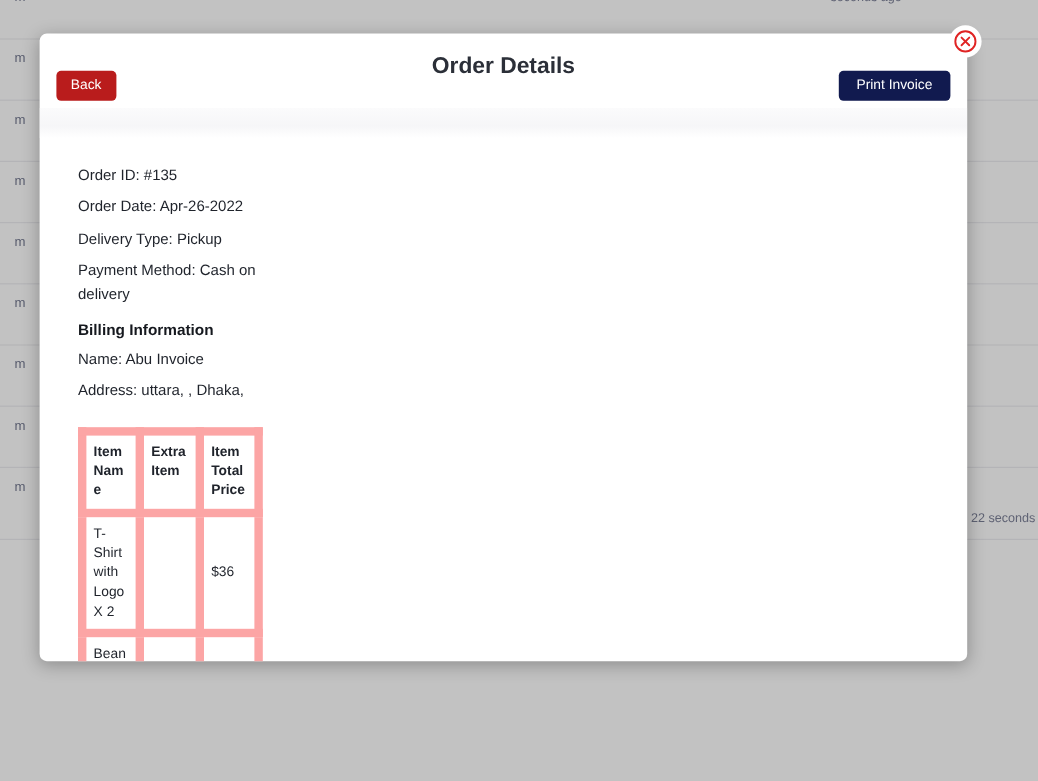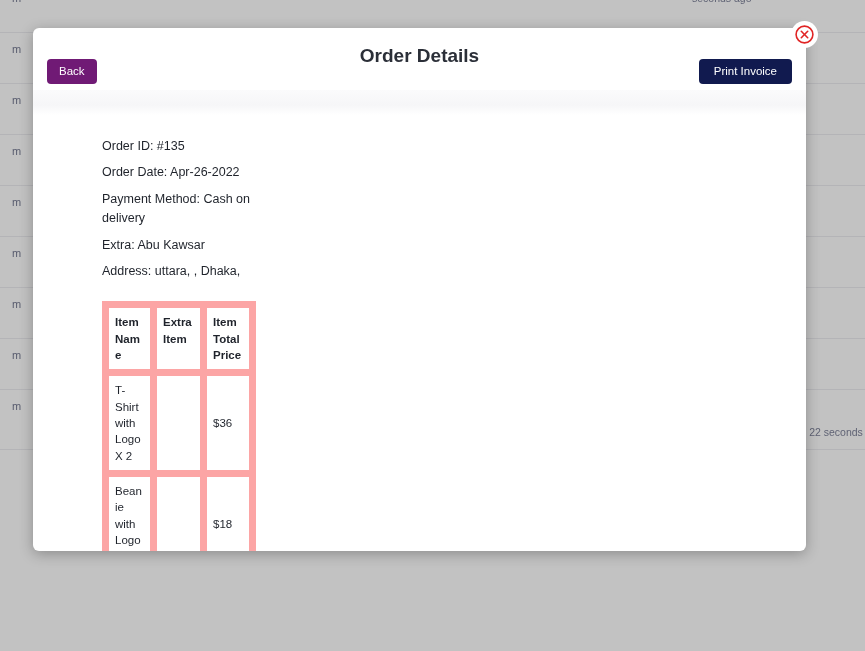--- a/index.html
+++ b/index.html
@@ -94,21 +94,21 @@
     top: 17px;
     text-align: center;
     font-size: 19px;
     font-weight: bold;
     color: #2b2f38;
   }
   #back-button {
     position: absolute;
     left: 14px;
     top: 31px;
-    background: #701a75;
+    background: #b91c1c;
     color: #ffffff;
     border: none;
     border-radius: 4px;
     font-family: "Liberation Sans", sans-serif;
     font-size: 11.5px;
     padding: 6px 12px;
     cursor: pointer;
     line-height: 1.1;
   }
   #print-invoice-button {
@@ -124,21 +124,20 @@
     padding: 6px 15px;
     cursor: pointer;
     line-height: 1.1;
   }
   #header-divider {
     height: 25px;
     background: linear-gradient(to bottom, #fbfbfc 0%, #f6f6f8 60%, #ffffff 100%);
   }
   #modal-body {
     padding: 22px 12px 0 32px;
-    margin-left: 37px;
   }
 
   .info-line {
     font-size: 12.5px;
     color: #1f232b;
     line-height: 1.55;
     margin-bottom: 7px;
     max-width: 160px;
   }
   .info-line.wide { max-width: 190px; }
@@ -306,24 +305,26 @@
     <button id="back-button">Back</button>
     <button id="print-invoice-button">Print Invoice</button>
   </div>
 
   <div id="header-divider"></div>
 
   <div id="modal-body">
 
     <div class="info-line">Order ID: #135</div>
     <div class="info-line">Order Date: Apr-26-2022</div>
+    <div class="info-line">Delivery Type: Pickup</div>
     <div class="info-line">Payment Method: Cash on delivery</div>
 
-
-    <div class="info-line">Extra: Abu Kawsar</div>
+    <div class="info-heading">Billing Information</div>
+
+    <div class="info-line">Name: Abu Invoice</div>
     <div class="info-line wide">Address: uttara, , Dhaka,</div>
 
     <table id="items-table">
       <colgroup>
         <col class="itcol-name">
           <col class="itcol-extra">
           <col class="itcol-price">
       </colgroup>
       <thead>
         <tr id="items-head-row">

